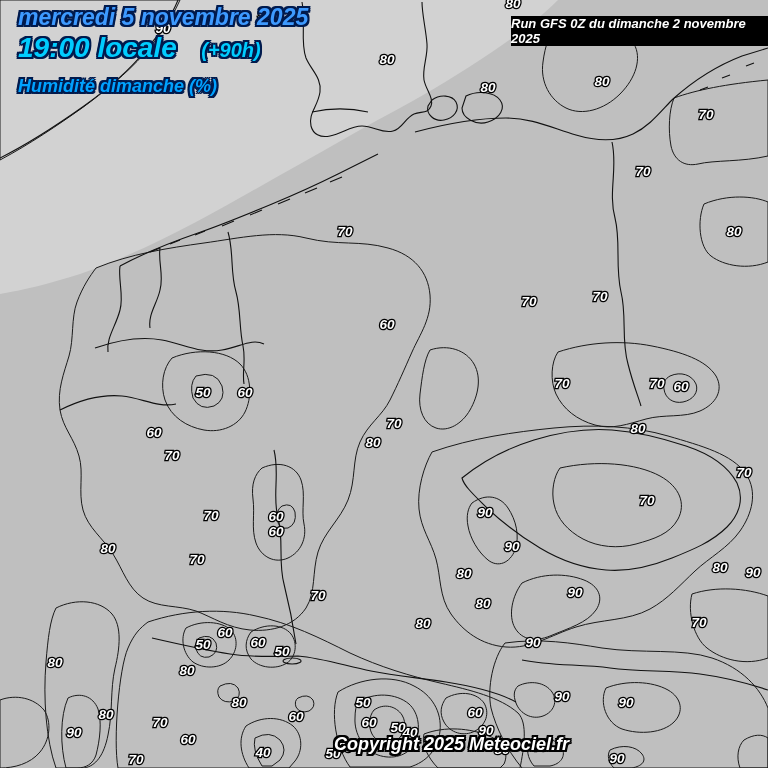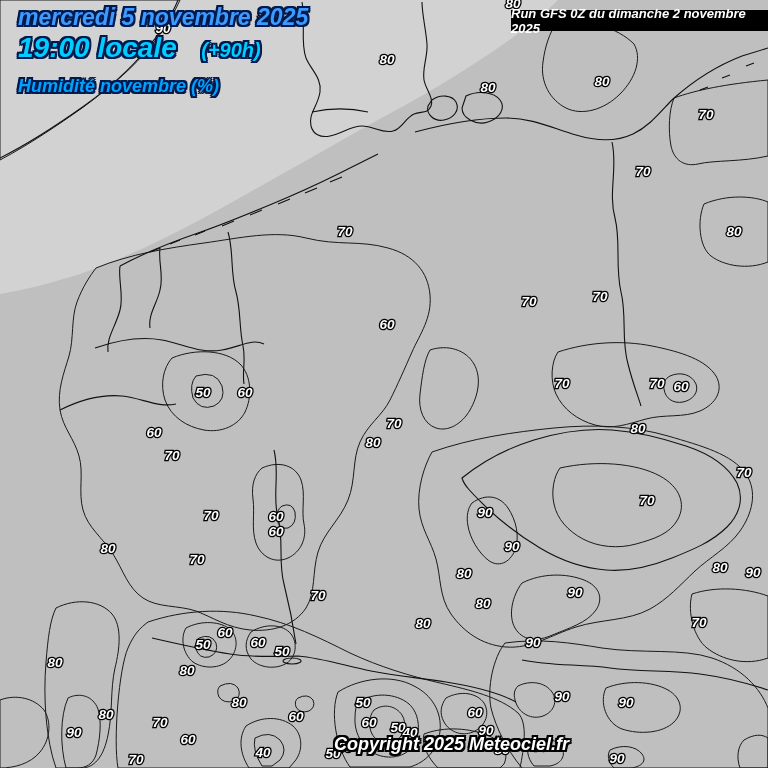--- a/index.html
+++ b/index.html
@@ -12,21 +12,21 @@
   .hdr-outline{
     text-shadow:-2px -2px 0 #001a4d,2px -2px 0 #001a4d,-2px 2px 0 #001a4d,2px 2px 0 #001a4d,
                 -2px 0 0 #001a4d,2px 0 0 #001a4d,0 -2px 0 #001a4d,0 2px 0 #001a4d;margin-left:9px;}
   .date{color:#3d9aff;font-size:23px;font-weight:bold;letter-spacing:0px;}
   .time-row{margin-top:1px;}
   .time{color:#00ccff;font-size:28px;font-weight:bold;}
   .offset{color:#00ccff;font-size:20px;font-weight:bold;margin-left:20px;}
   .variable{color:#00a2ff;font-size:18px;font-weight:bold;margin-top:12px;}
 
   
-  .runbar{position:absolute;top:10px;left:511px;right:0;height:21px;z-index:5;
+  .runbar{position:absolute;top:16px;left:511px;right:0;height:30px;z-index:5;
           background:#000;color:#fff;font-size:13px;font-weight:bold;
           display:flex;align-items:center;justify-content:center;}
 
   
   .copyright{position:absolute;left:334px;top:734px;z-index:5;color:#fff;
     font-size:18px;font-weight:bold;
     text-shadow:-2px -2px 0 #000,2px -2px 0 #000,-2px 2px 0 #000,2px 2px 0 #000,
                 -2px 0 0 #000,2px 0 0 #000,0 -2px 0 #000,0 2px 0 #000;}
 
   
@@ -201,19 +201,19 @@
         <text x="136" y="760" class="clabel">70</text>
       </g>
   </svg>
 
   <div class="header">
     <div class="date hdr-outline">mercredi 5 novembre 2025</div>
     <div class="time-row">
       <span class="time hdr-outline">19:00 locale</span>
       <span class="offset hdr-outline">(+90h)</span>
     </div>
-    <div class="variable hdr-outline">Humidité novembre (%)</div>
+    <div class="variable hdr-outline">Humidité dimanche (%)</div>
   </div>
 
   <div class="runbar">Run GFS 0Z du dimanche 2 novembre 2025</div>
 
   <div class="copyright">Copyright 2025 Meteociel.fr</div>
 </div>
 
 </body></html>

